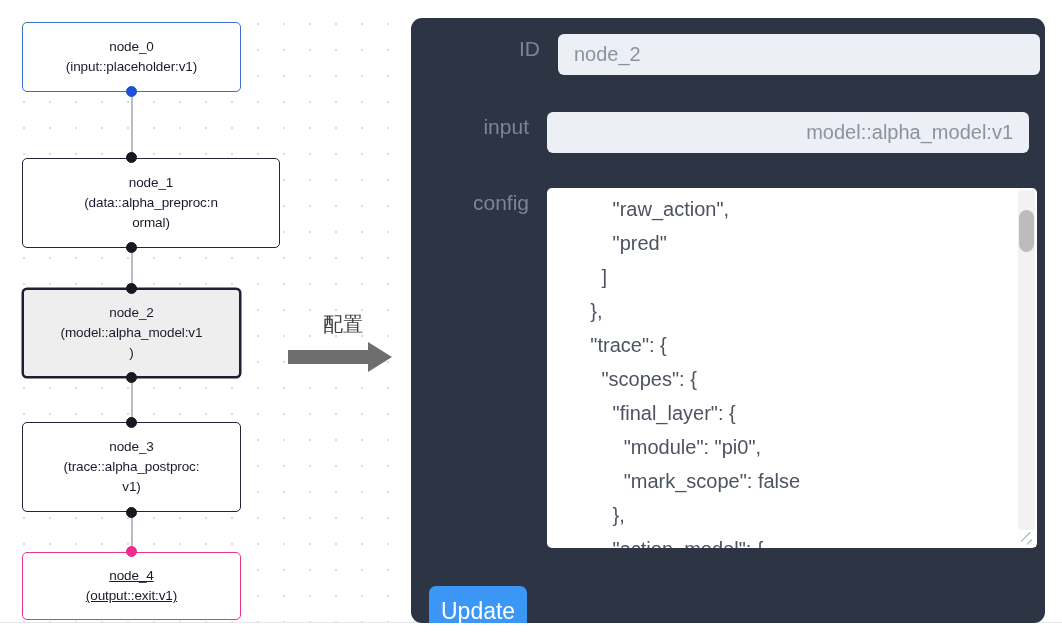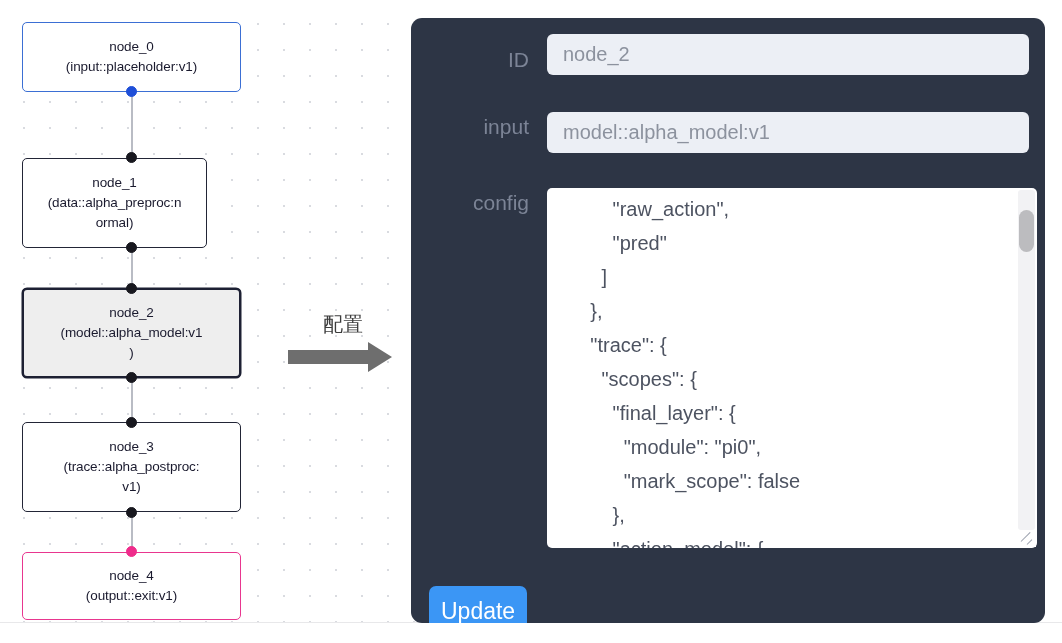--- a/index.html
+++ b/index.html
@@ -39,21 +39,21 @@
     color: #1a1a2e;
     font-size: 13.5px;
     line-height: 20px;
     padding: 4px 8px;
     letter-spacing: -0.1px;
   }
   .node .node-label { white-space: pre-line; }
 
   .node.node-default { border: 1.6px solid #222536; }
   .node.node-input   { border: 1.6px solid #3b6fd4; }
-  .node.node-output  { border: 1.8px solid #e8368f; }
+  .node.node-output  { border: 1.8px solid #e8368f; text-decoration: underline; }
   .node.node-selected {
     border: 2.4px solid #1d2033;
     background: #eeeeee;
     box-shadow: 0 0 0 0.5px #1d2033;
   }
 
   
   .handle {
     position: absolute;
     width: 11px; height: 11px;
@@ -125,26 +125,26 @@
     color: #8c929e;
     font-size: 20px;
     font-family: "Liberation Sans", "DejaVu Sans", sans-serif;
     padding: 7px 16px;
     box-sizing: border-box;
     height: 41px;
     outline: none;
   }
 
   
-  #row-id   { left: 18px; top: 16px; width: 600px; align-items: flex-end; }
+  #row-id   { left: 29px; top: 16px; width: 600px; }
   #row-type { left: 18px; top: 94px; width: 600px; }
   #row-config { left: 18px; top: 170px; width: 600px; }
 
   #row-id .field-input   { width: 490px; }
-  #row-type .field-input { width: 490px; }
+  #row-type .field-input { width: 490px; text-align: right; }
 
   
   .config-area-wrap {
     position: relative;
     width: 490px; height: 360px;
   }
   #config-textarea {
     width: 490px; height: 360px;
     background: #ffffff;
     border: none;
@@ -233,21 +233,21 @@
   <div class="edge" style="left:131px; top:243px; height:48px;"></div>
   <div class="edge" style="left:131px; top:373px; height:48px;"></div>
   <div class="edge" style="left:131px; top:508px; height:44px;"></div>
 
   <div class="node node-input" style="left:22px; top:22px; width:219px; height:70px;">
     <span class="node-label">node_0
 (input::placeholder:v1)</span>
   </div>
   <div class="handle handle-blue" style="left:126px; top:86px;"></div>
 
-  <div class="node node-default" style="left:22px; top:158px; width:185px; height:90px;">
+  <div class="node node-default" style="left:22px; top:158px; width:258px; height:90px;">
     <span class="node-label">node_1
 (data::alpha_preproc:n
 ormal)</span>
   </div>
   <div class="handle" style="left:126px; top:152px;"></div>
   <div class="handle" style="left:126px; top:242px;"></div>
 
   <div class="node node-selected" style="left:22px; top:288px; width:219px; height:90px;">
     <span class="node-label">node_2
 (model::alpha_model:v1

